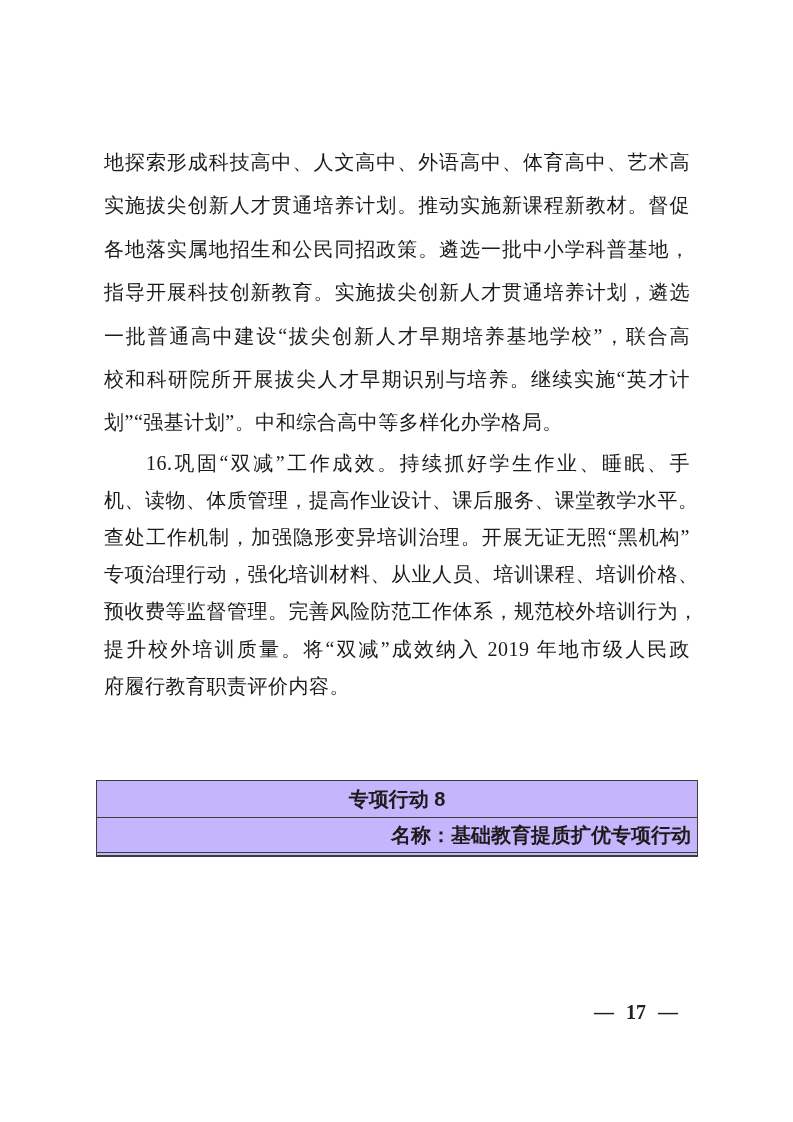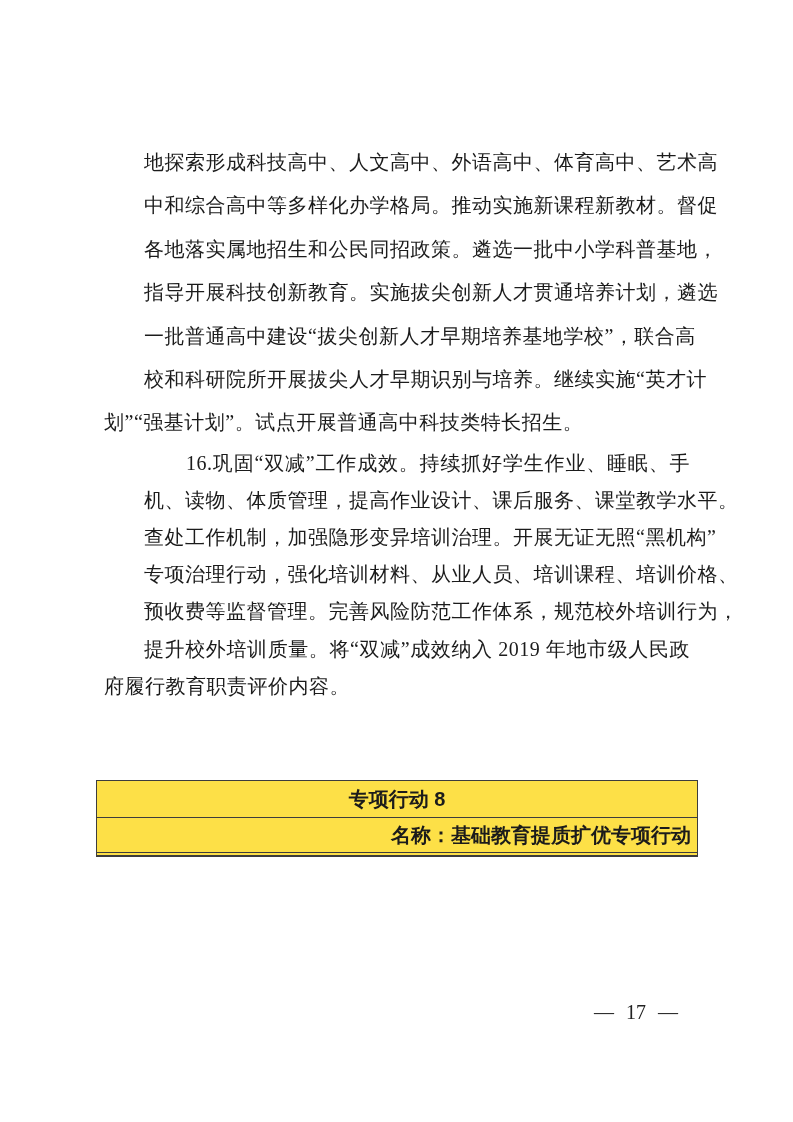--- a/index.html
+++ b/index.html
@@ -18,31 +18,31 @@
     left:104px; top:141px;
     width:586px;
   }
   .bl {
     font-size:20px;
     white-space:nowrap;
     letter-spacing:0.5px;
   }
   .p1 { height:43.4px; line-height:43.4px; }
   .p2 { height:37.2px; line-height:37.2px; }
-  .just { text-align:justify; text-align-last:justify; text-justify:inter-character;margin-left:40px; }
+  .just { text-align:justify; text-align-last:justify; text-justify:inter-character; }
   .endl { text-align:left; text-align-last:left; }
   .ind2 { text-indent:42px; }
 
   
   .atable {
     position:absolute;
     left:96px; top:780px;
     width:602px;
     border:1px solid #3d3d3d;
-    background:#fde047;
+    background:#c4b5fd;
     box-sizing:border-box;
   }
   .bold-sans {
     font-family:"Liberation Sans", sans-serif;
     font-weight:700;
   }
   .t-header {
     height:36px; line-height:36px;
     text-align:center;
     font-size:20px;
@@ -72,36 +72,37 @@
 
   
   .pageno {
     position:absolute;
     top:1001px; left:556px;
     width:160px;
     text-align:center;
     font-size:20px;
     word-spacing:7px;
     color:#222222;
+    font-weight:bold;
   }
 </style>
 </head>
 <body>
 
 <div class="page">
 
   <div class="textblock">
 
     <div class="bl p1 just">地探索形成科技高中、人文高中、外语高中、体育高中、艺术高</div>
-    <div class="bl p1 just">中和综合高中等多样化办学格局。推动实施新课程新教材。督促</div>
+    <div class="bl p1 just">实施拔尖创新人才贯通培养计划。推动实施新课程新教材。督促</div>
     <div class="bl p1 just">各地落实属地招生和公民同招政策。遴选一批中小学科普基地，</div>
     <div class="bl p1 just">指导开展科技创新教育。实施拔尖创新人才贯通培养计划，遴选</div>
     <div class="bl p1 just">一批普通高中建设“拔尖创新人才早期培养基地学校”，联合高</div>
     <div class="bl p1 just">校和科研院所开展拔尖人才早期识别与培养。继续实施“英才计</div>
-    <div class="bl p1 endl">划”“强基计划”。试点开展普通高中科技类特长招生。</div>
+    <div class="bl p1 endl">划”“强基计划”。中和综合高中等多样化办学格局。</div>
 
     <div class="bl p2 just ind2">16.巩固“双减”工作成效。持续抓好学生作业、睡眠、手</div>
     <div class="bl p2 just">机、读物、体质管理，提高作业设计、课后服务、课堂教学水平。</div>
     <div class="bl p2 just">查处工作机制，加强隐形变异培训治理。开展无证无照“黑机构”</div>
     <div class="bl p2 just">专项治理行动，强化培训材料、从业人员、培训课程、培训价格、</div>
     <div class="bl p2 just">预收费等监督管理。完善风险防范工作体系，规范校外培训行为，</div>
     <div class="bl p2 just">提升校外培训质量。将“双减”成效纳入 2019 年地市级人民政</div>
     <div class="bl p2 endl">府履行教育职责评价内容。</div>
   </div>
 

